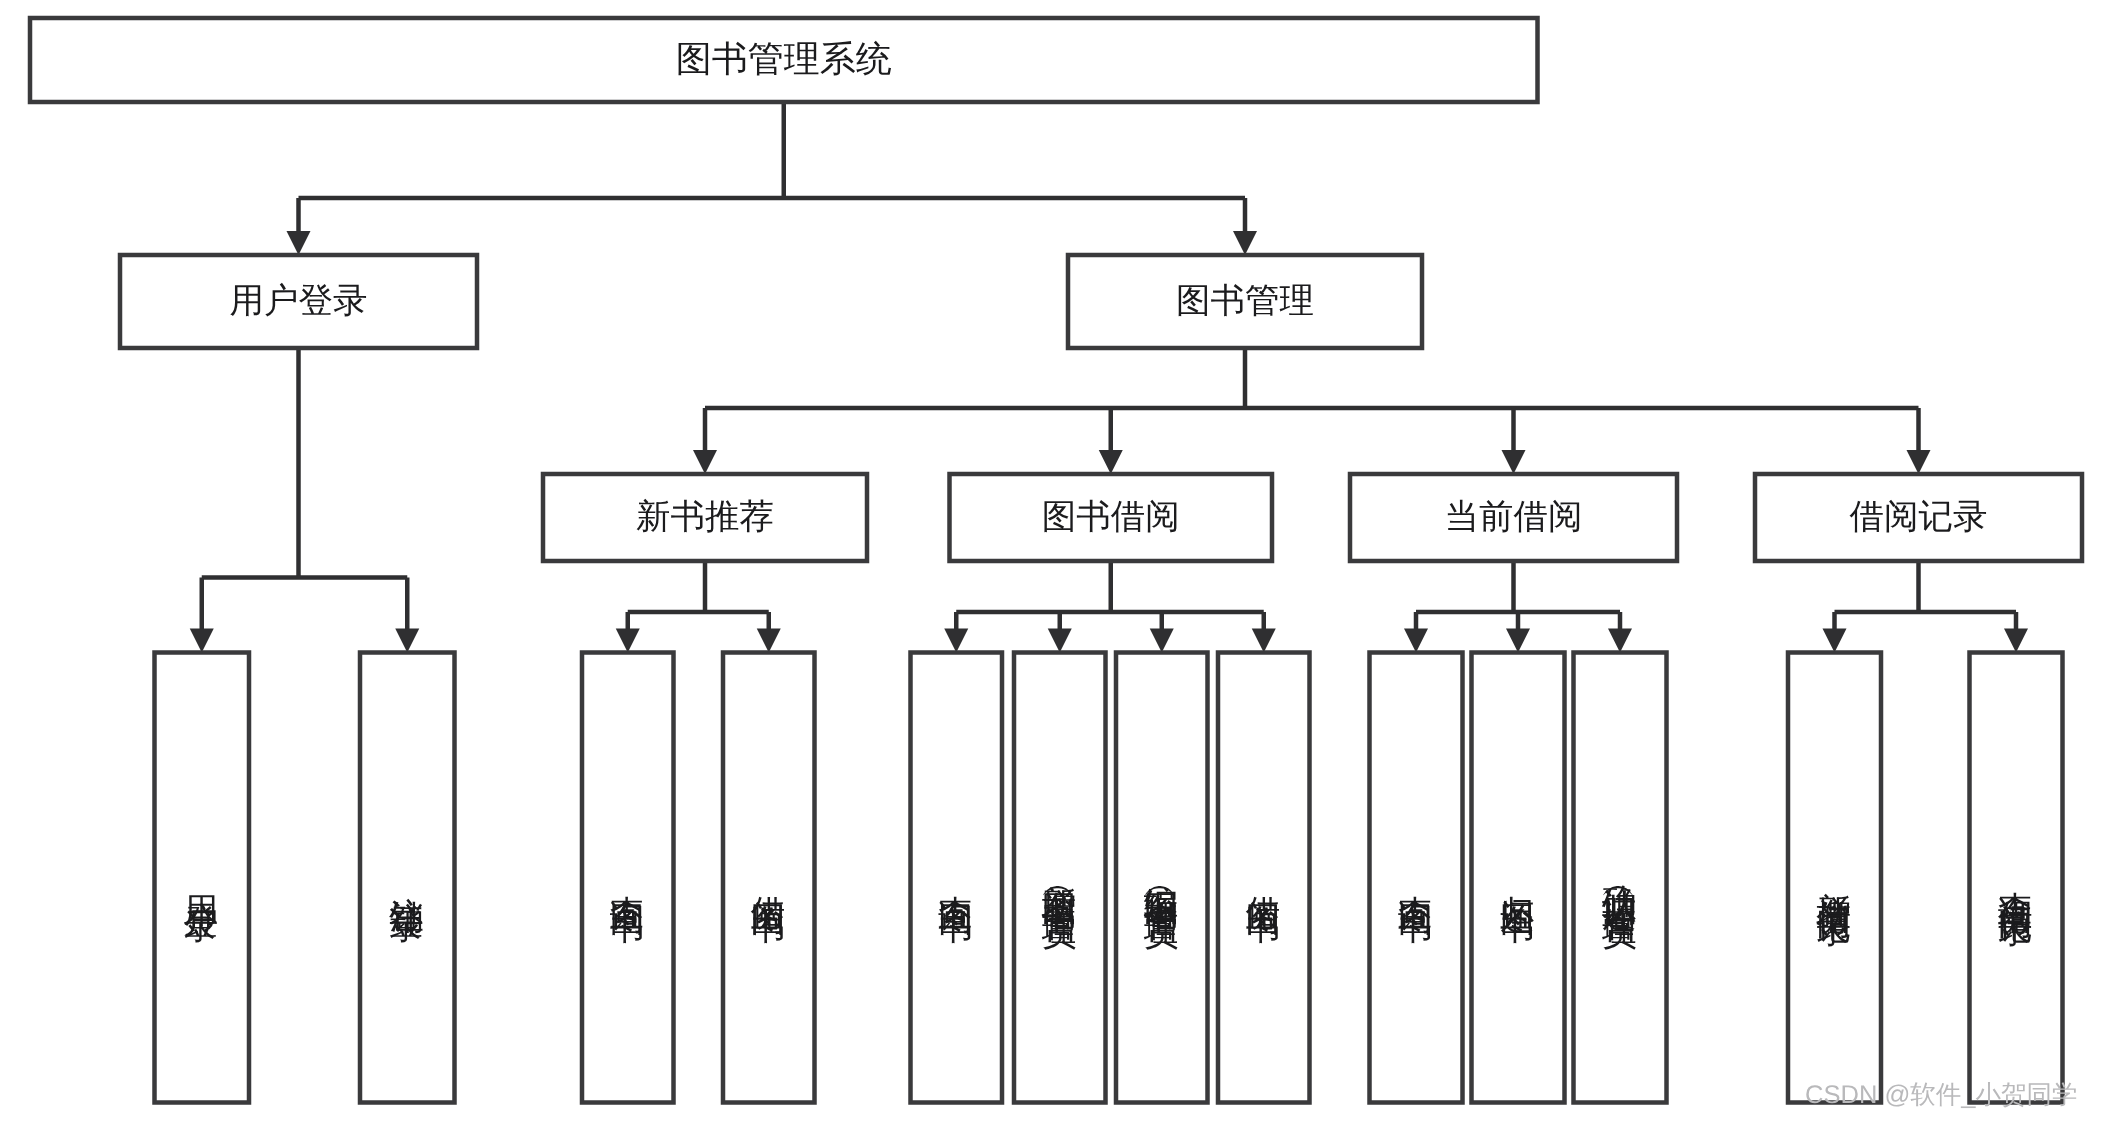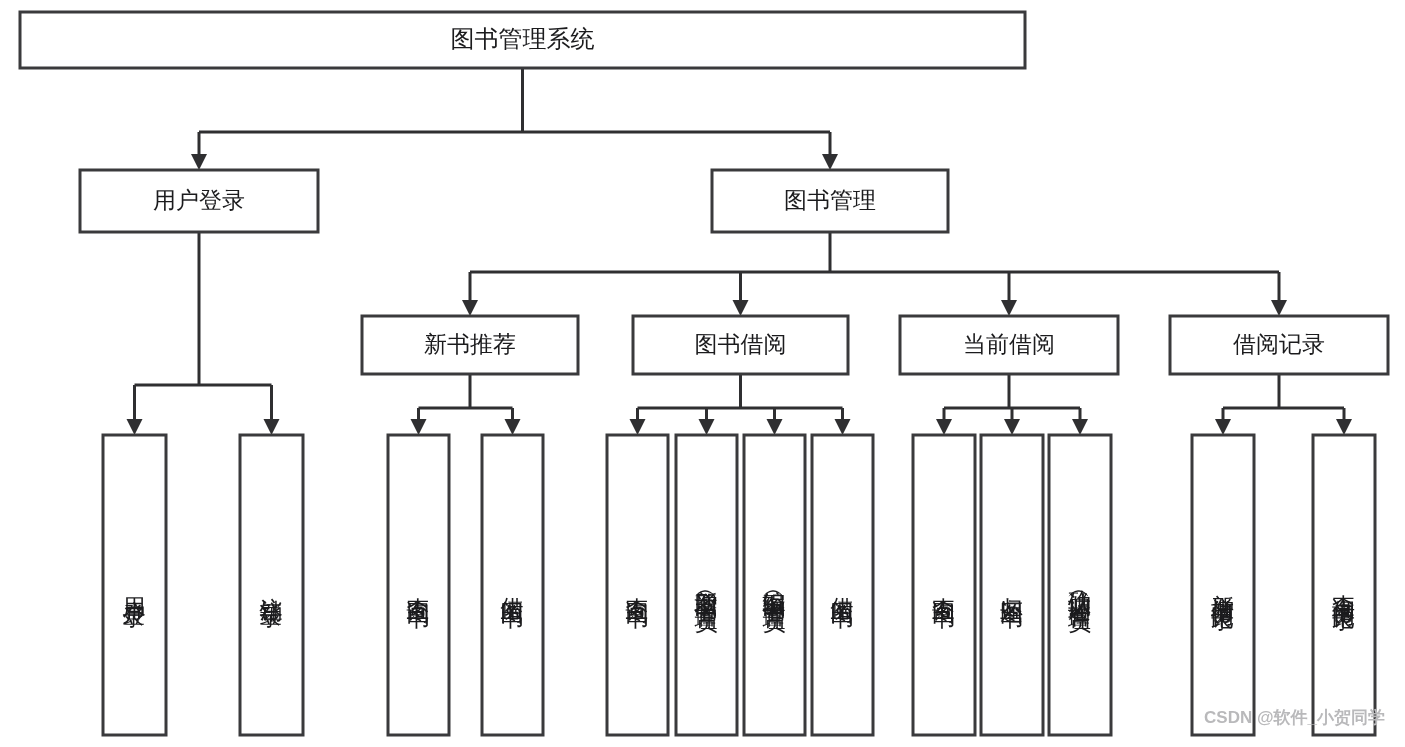--- a/index.html
+++ b/index.html
@@ -56,27 +56,26 @@
     font-size: 23px;
     fill: #1b1b1d;
     writing-mode: vertical-rl;
     text-orientation: upright;
     letter-spacing: 3px;
     text-anchor: middle;
   }
   .watermark {
     position: absolute;
     right: 12px;
-    bottom: 18px;
+    bottom: 6px;
     font-family: "Liberation Sans", "DejaVu Sans", sans-serif;
     font-size: 17px;
     color: #b9b9bb;
     white-space: nowrap;
     user-select: none;
-    font-weight: bold;
   }
 </style>
 </head>
 <body>
 
 <div id="diagram-root">
   <svg class="diagram-canvas" viewBox="0 0 1405 747" xmlns="http://www.w3.org/2000/svg">
     <g id="connector-layer">
         <path d="M 522.5 68 L 522.5 132" class="connector"></path>
         <path d="M 199 132 L 830 132" class="connector"></path>

